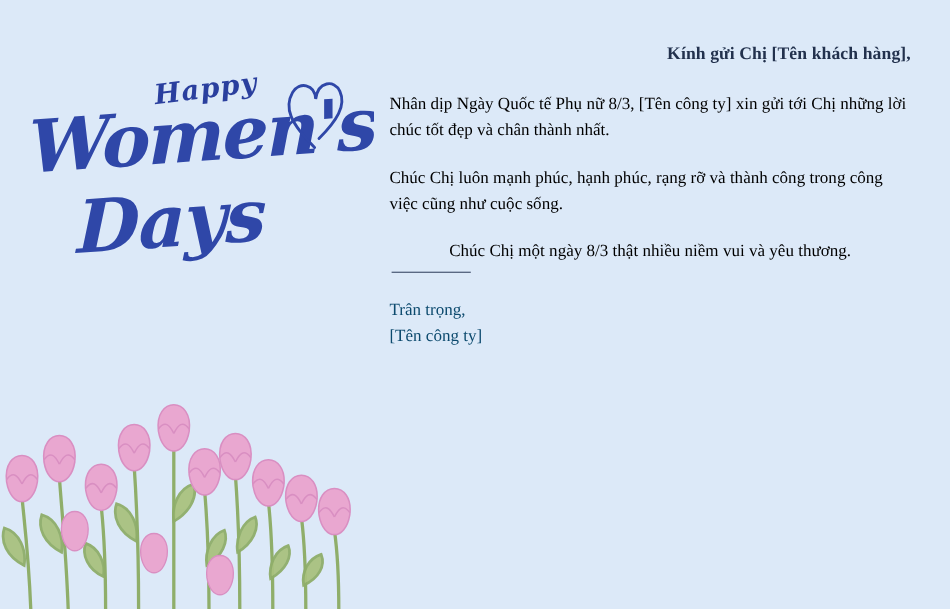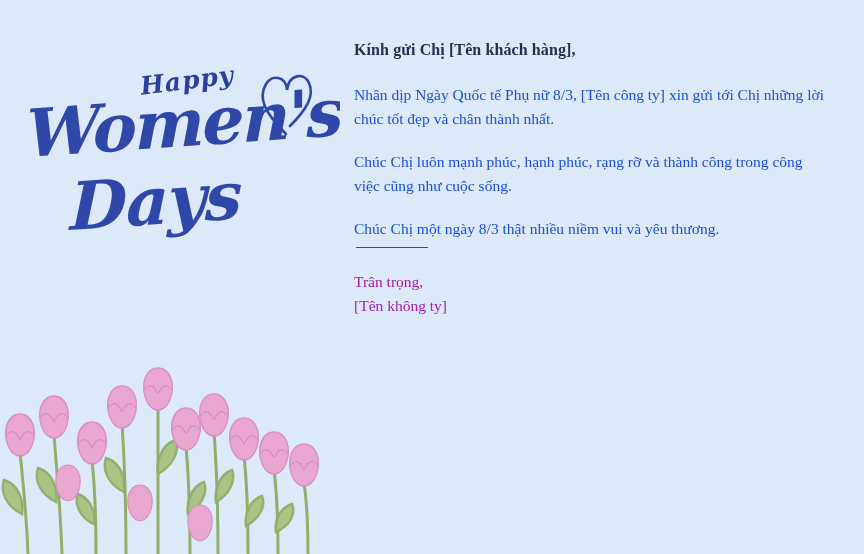--- a/index.html
+++ b/index.html
@@ -100,37 +100,39 @@
     color: #2b3a56;
     font-size: 15.5px;
     line-height: 1.55;
   }
   .salutation {
     font-weight: bold;
     font-size: 16px;
     color: #22314d;
     margin: 8px 0 20px 0;
     letter-spacing: .1px;
+    text-align: right;
   }
   .para {
     margin: 0 0 19px 0;
-    color: #1d4ed8;
+    color: #000000;
   }
   .para.tight {
     margin-bottom: 6px;
+    text-align: center;
   }
   .divider {
     width: 72px;
     height: 0;
     border-top: 1.6px solid #3b4a66;
     margin: 6px 0 22px 2px;
   }
   .signoff {
     margin: 0;
-    color: #a21caf;
+    color: #0c4a6e;
   }
   .signoff .line {
     display: block;
   }
 </style>
 </head>
 <body>
 
 <div class="card">
 
@@ -235,16 +237,16 @@
   </div>
 
   <div class="letter">
     <div class="salutation">Kính gửi Chị [Tên khách hàng],</div>
     <p class="para">Nhân dịp Ngày Quốc tế Phụ nữ 8/3, [Tên công ty] xin gửi tới Chị những lời chúc tốt đẹp và chân thành nhất.</p>
     <p class="para">Chúc Chị luôn mạnh phúc, hạnh phúc, rạng rỡ và thành công trong công việc cũng như cuộc sống.</p>
     <p class="para tight">Chúc Chị một ngày 8/3 thật nhiều niềm vui và yêu thương.</p>
     <div class="divider"></div>
     <p class="signoff">
       <span class="line">Trân trọng,</span>
-      <span class="line">[Tên không ty]</span>
+      <span class="line">[Tên công ty]</span>
     </p>
   </div>
 </div>
 
 </body></html>

